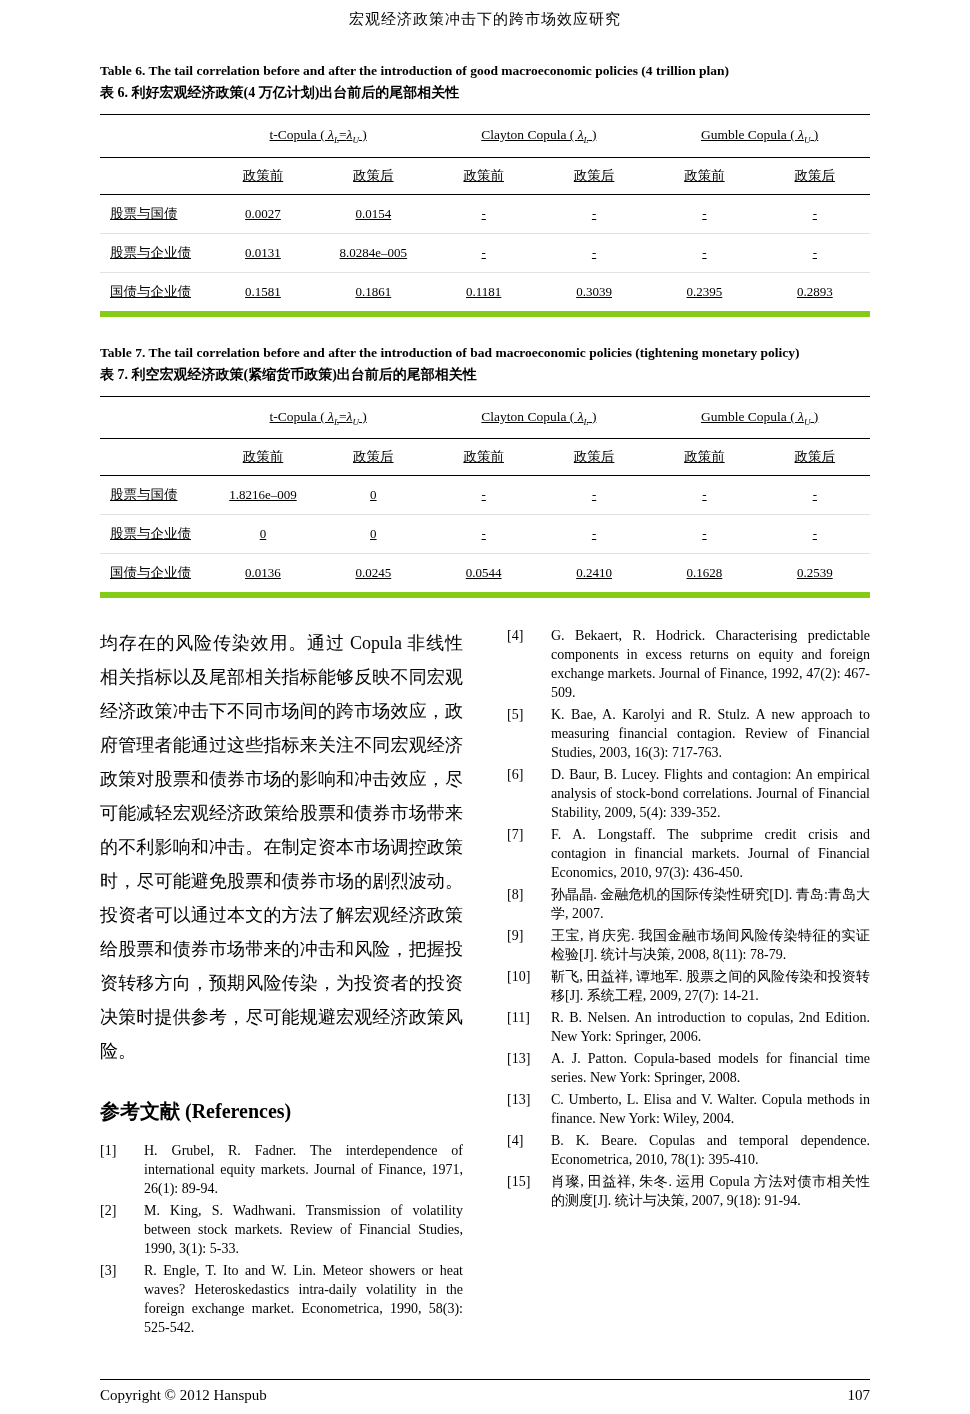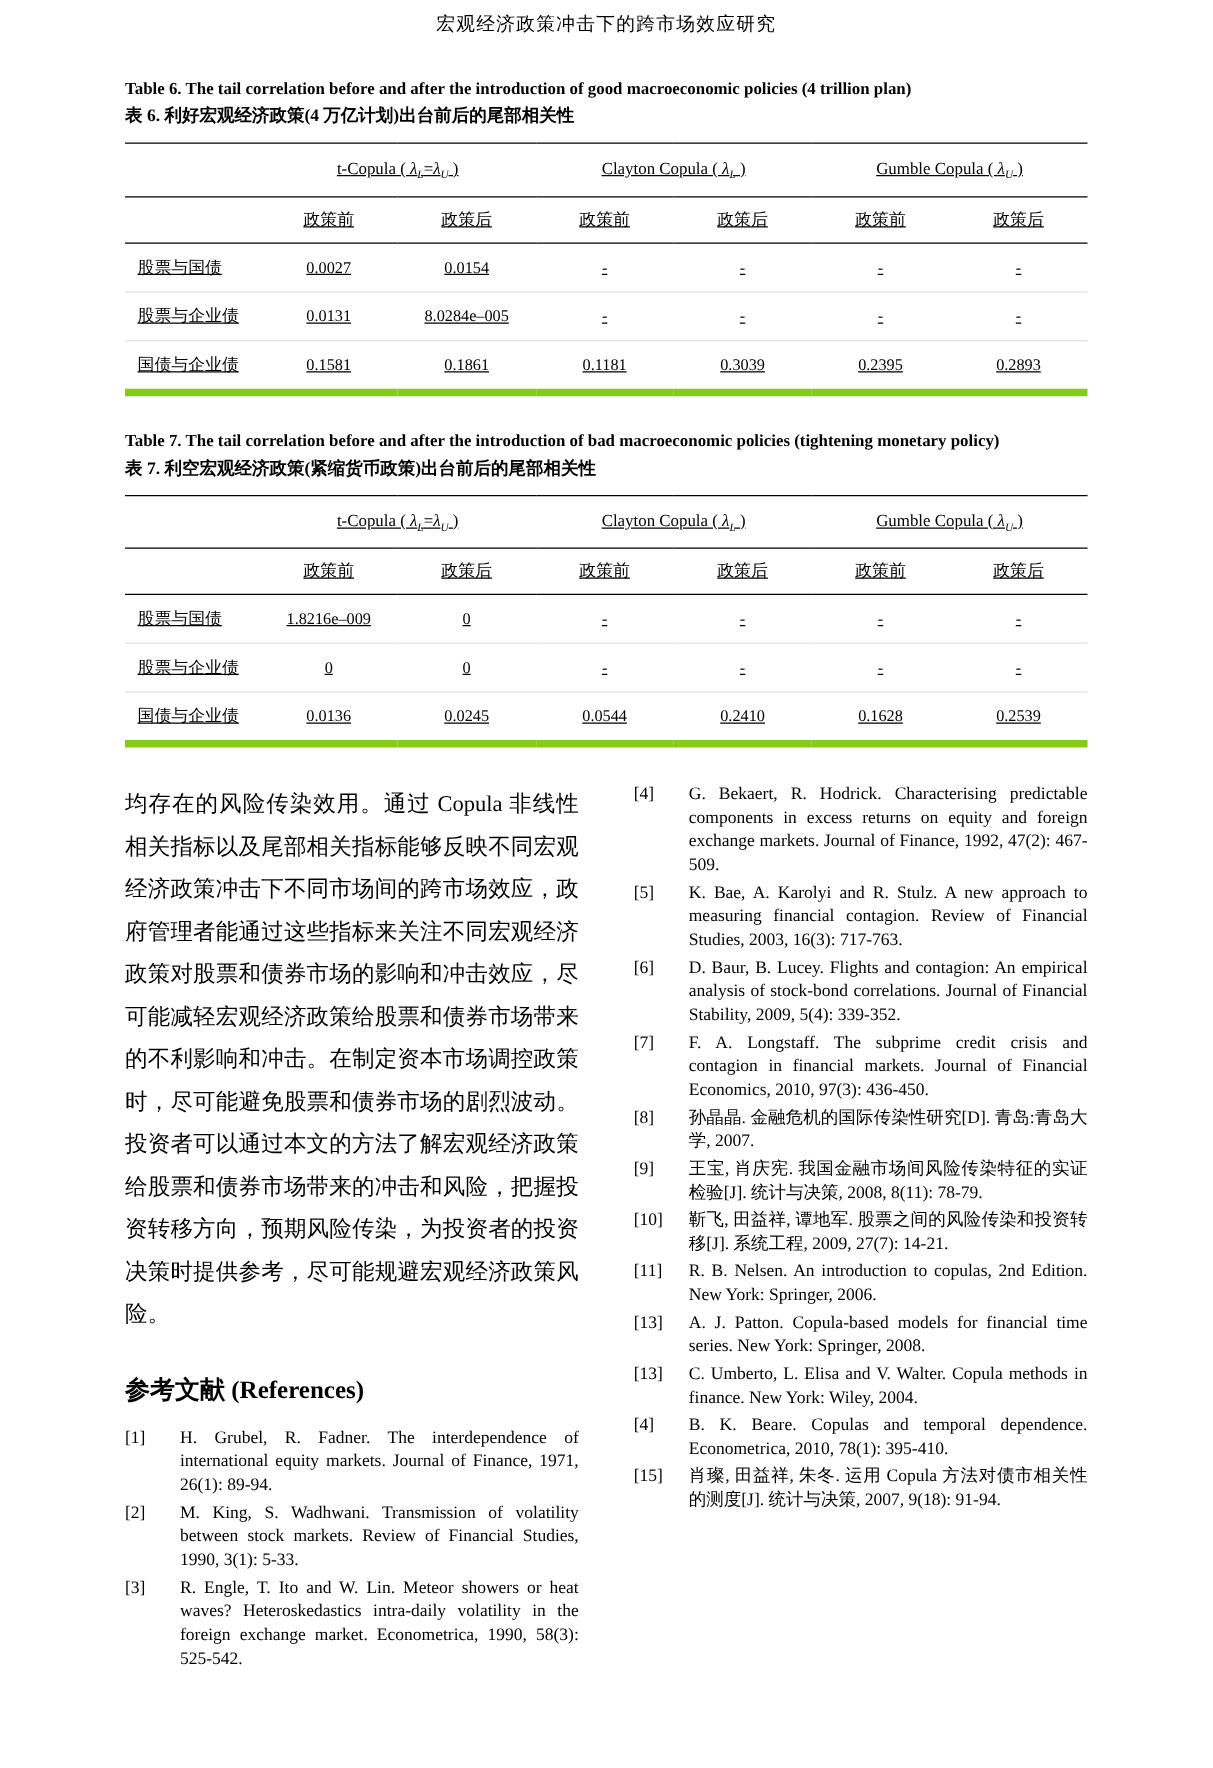--- a/index.html
+++ b/index.html
@@ -290,14 +290,18 @@
         <span class="ref-num">[4]</span>
         <span class="ref-text">B. K. Beare. Copulas and temporal dependence. Econometrica, 2010, 78(1): 395-410.</span>
       </div>
       <div class="ref">
         <span class="ref-num">[15]</span>
         <span class="ref-text">肖璨, 田益祥, 朱冬. 运用 Copula 方法对债市相关性的测度[J]. 统计与决策, 2007, 9(18): 91-94.</span>
       </div>
     </div>
   </div>
 
+  <div class="page-footer">
+    <span>Copyright © 2012 Hanspub</span>
+    <span>107</span>
+  </div>
 
 </div>
 
 </body></html>

